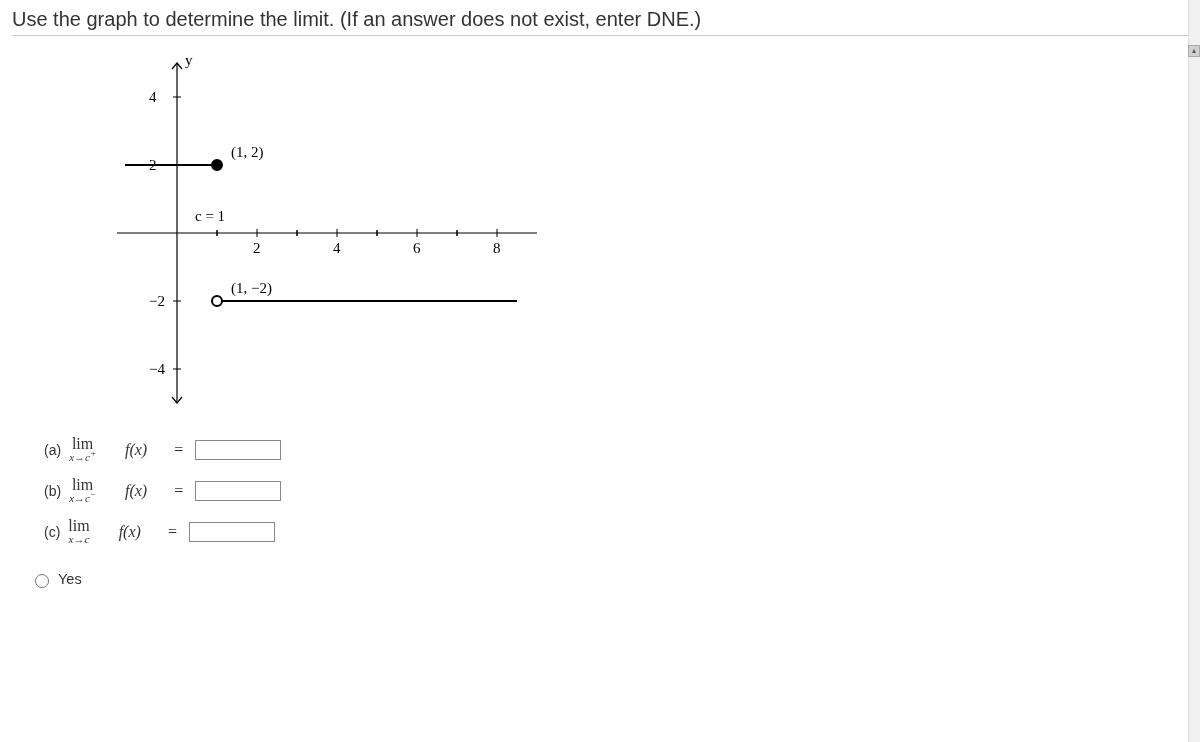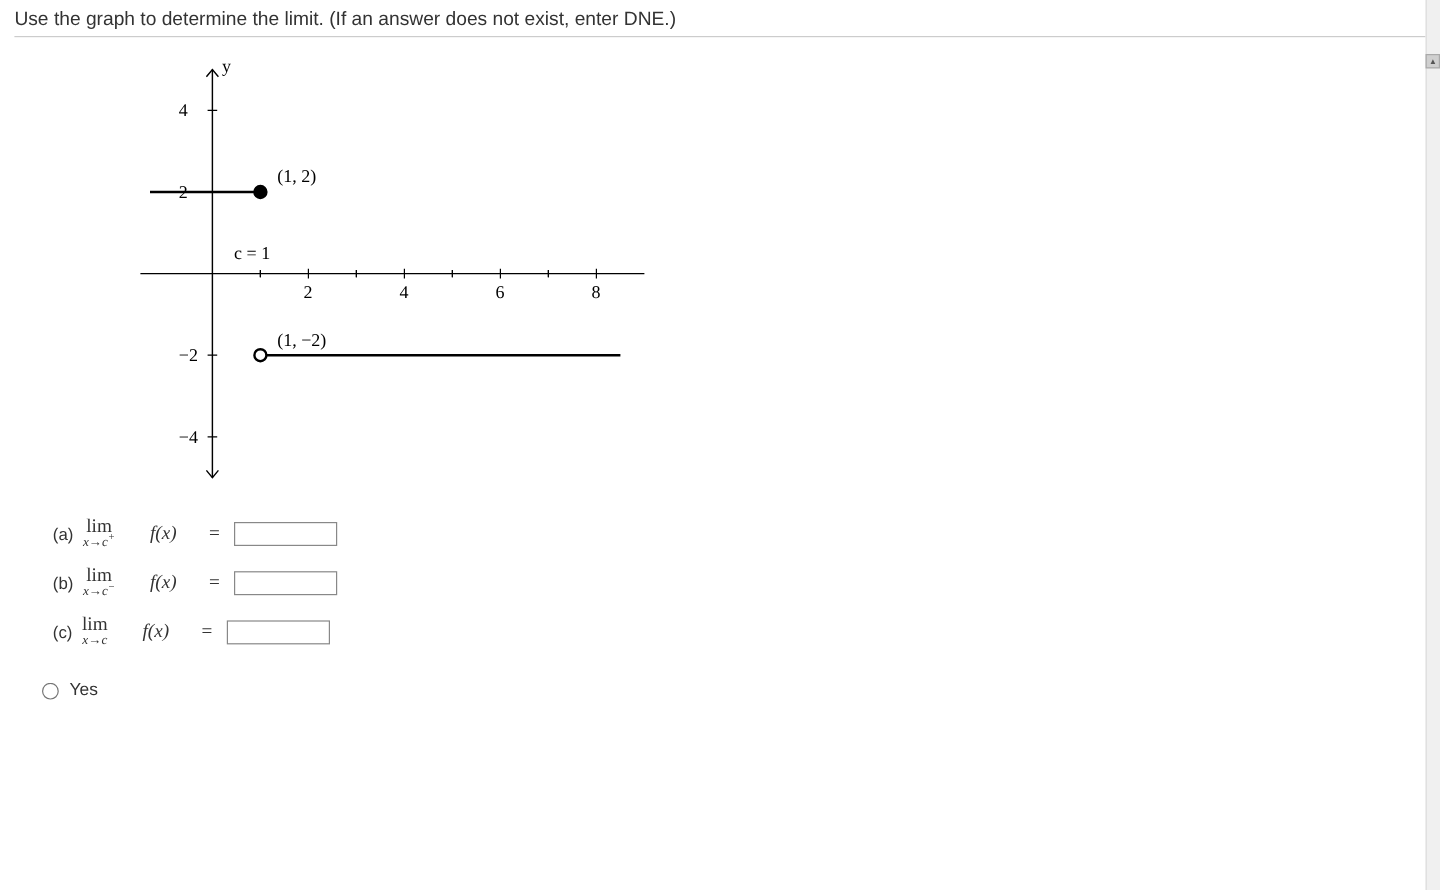--- a/index.html
+++ b/index.html
@@ -7,21 +7,21 @@
     margin: 0;
     padding: 8px 12px;
     font-family: Arial, Helvetica, sans-serif;
     font-size: 14px;
     color: #333;
     background: #fff;
     width: 1200px;
   }
   .prompt {
     margin-bottom: 4px;
-    font-size: 16px;
+    font-size: 20px;
   }
   .hr {
     border: none;
     border-top: 1px solid #ccc;
     margin: 4px 0 12px 0;
   }
   .graph-wrap {
     margin-left: 90px;
     margin-bottom: 18px;
   }
@@ -69,21 +69,20 @@
   }
   .cont-q {
     margin-bottom: 6px;
     font-size: 14.5px;
   }
   .cont-q .highlight { color: #c00; }
   .radio-row {
     margin-left: 18px;
     margin-bottom: 6px;
     display: flex;
-    align-items: center;
     gap: 6px;
     font-size: 14.5px;
   }
   .radio-row input[type=radio]{
     width:14px; height:14px;
   }
   .scroll-hint{
     position:absolute;
     right:0; top:0;
     width:12px; height:742px;

